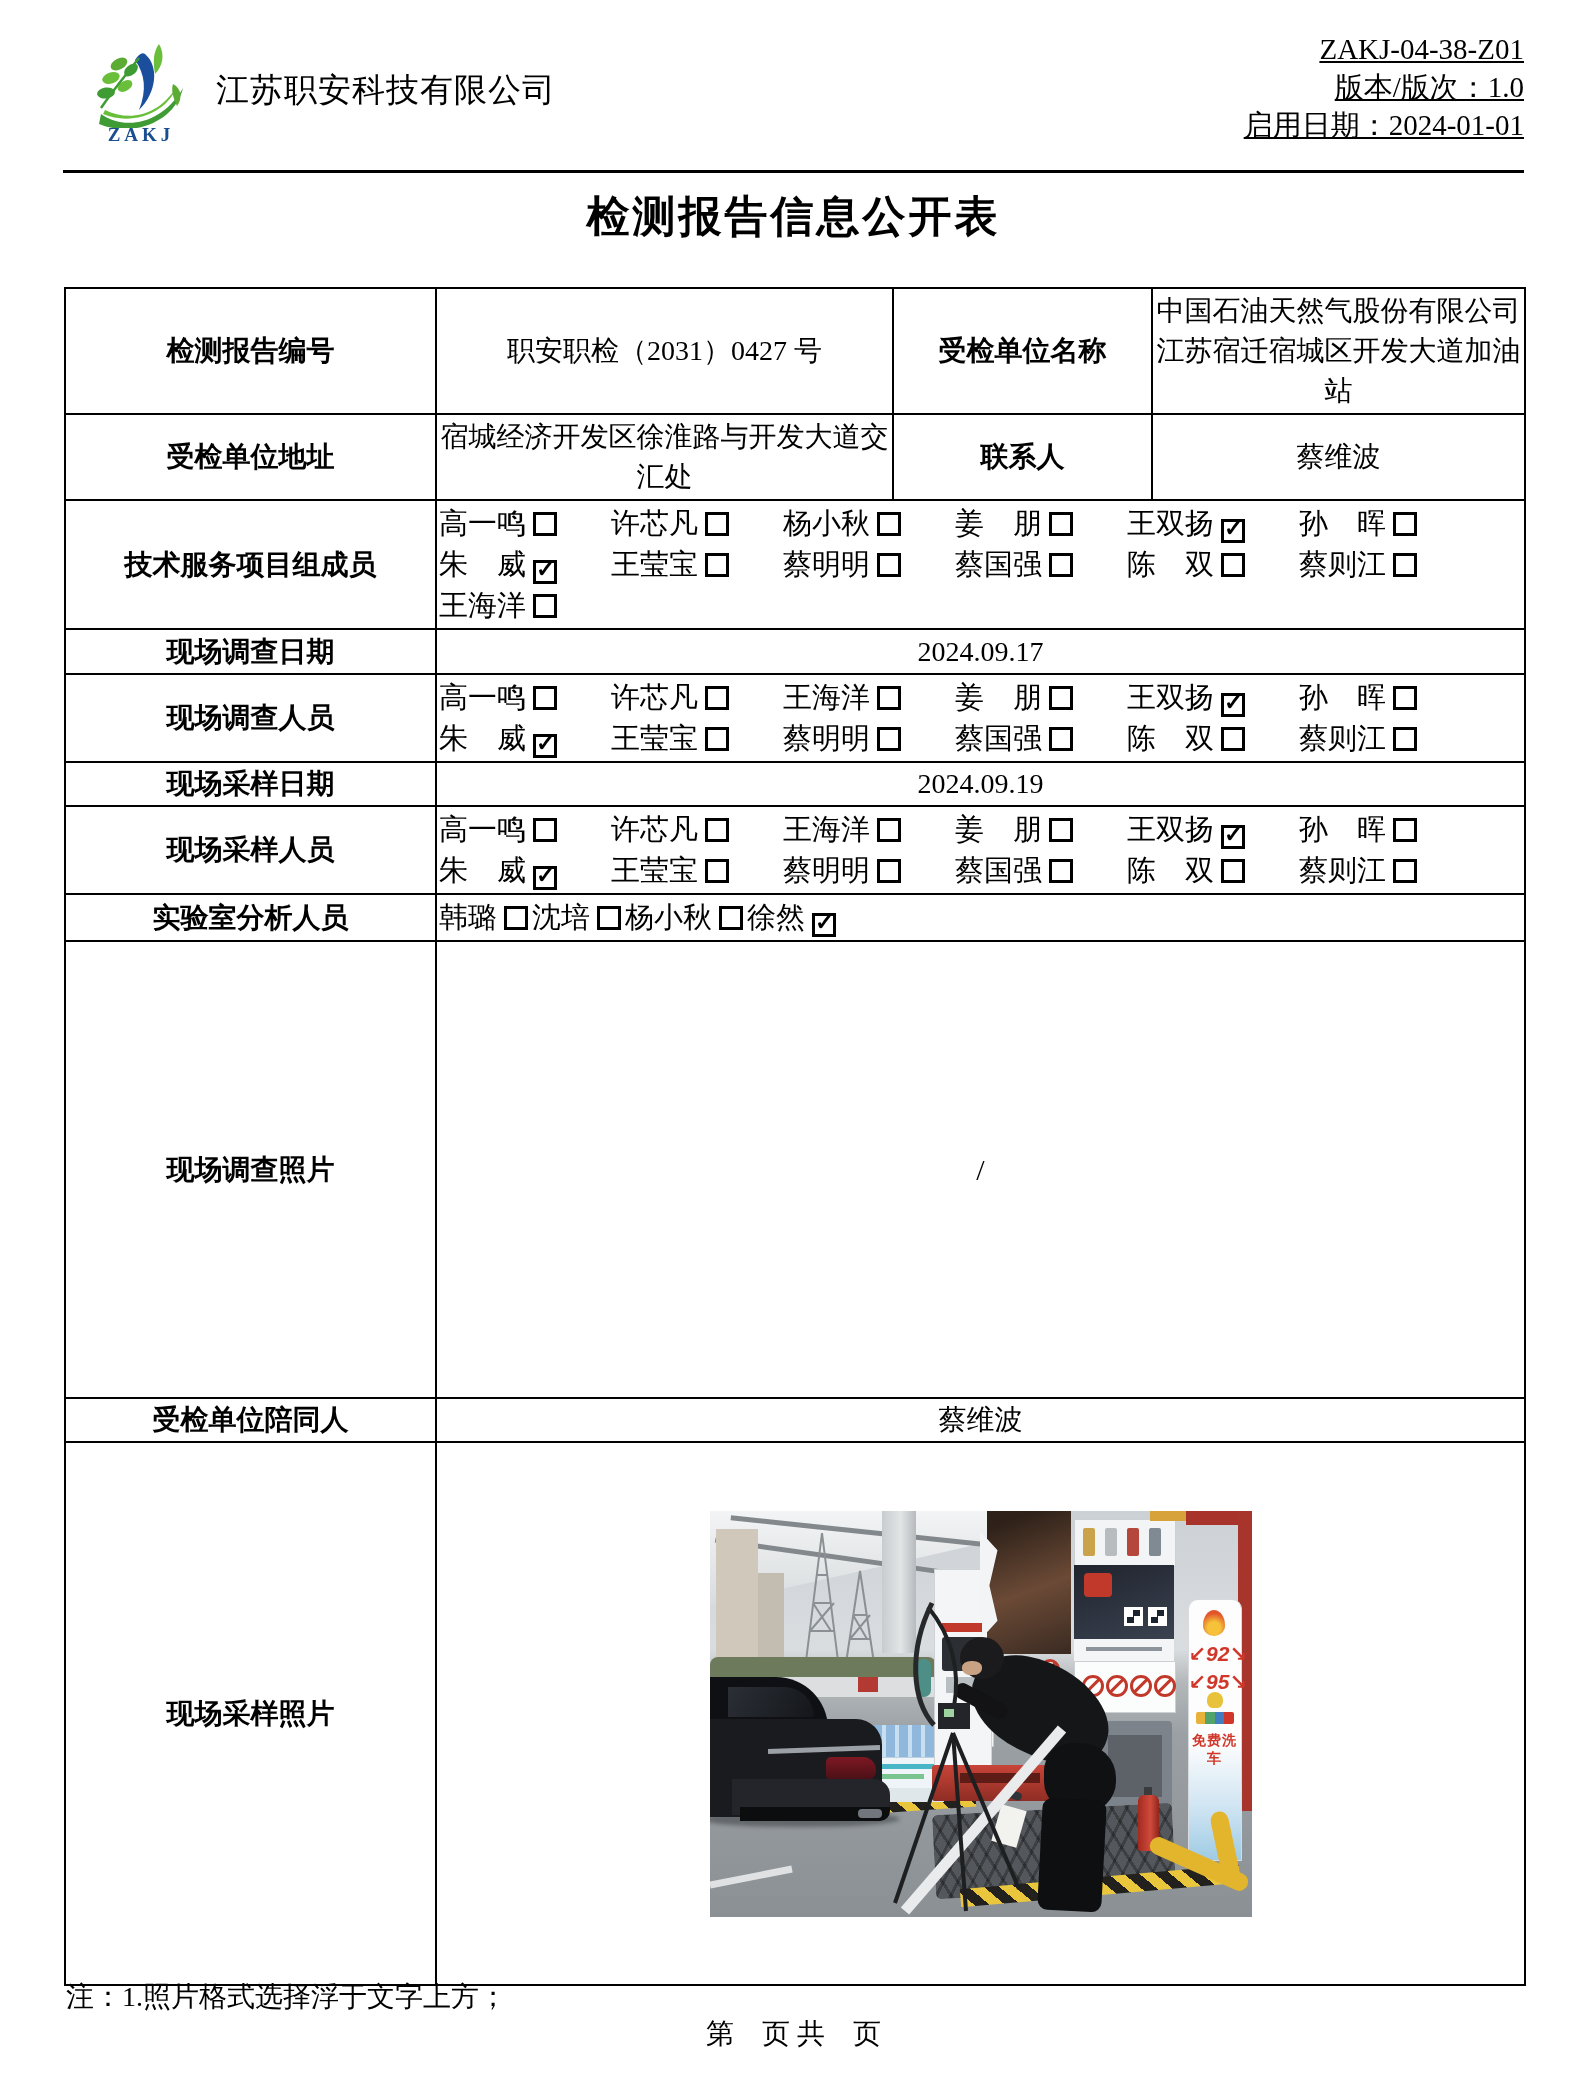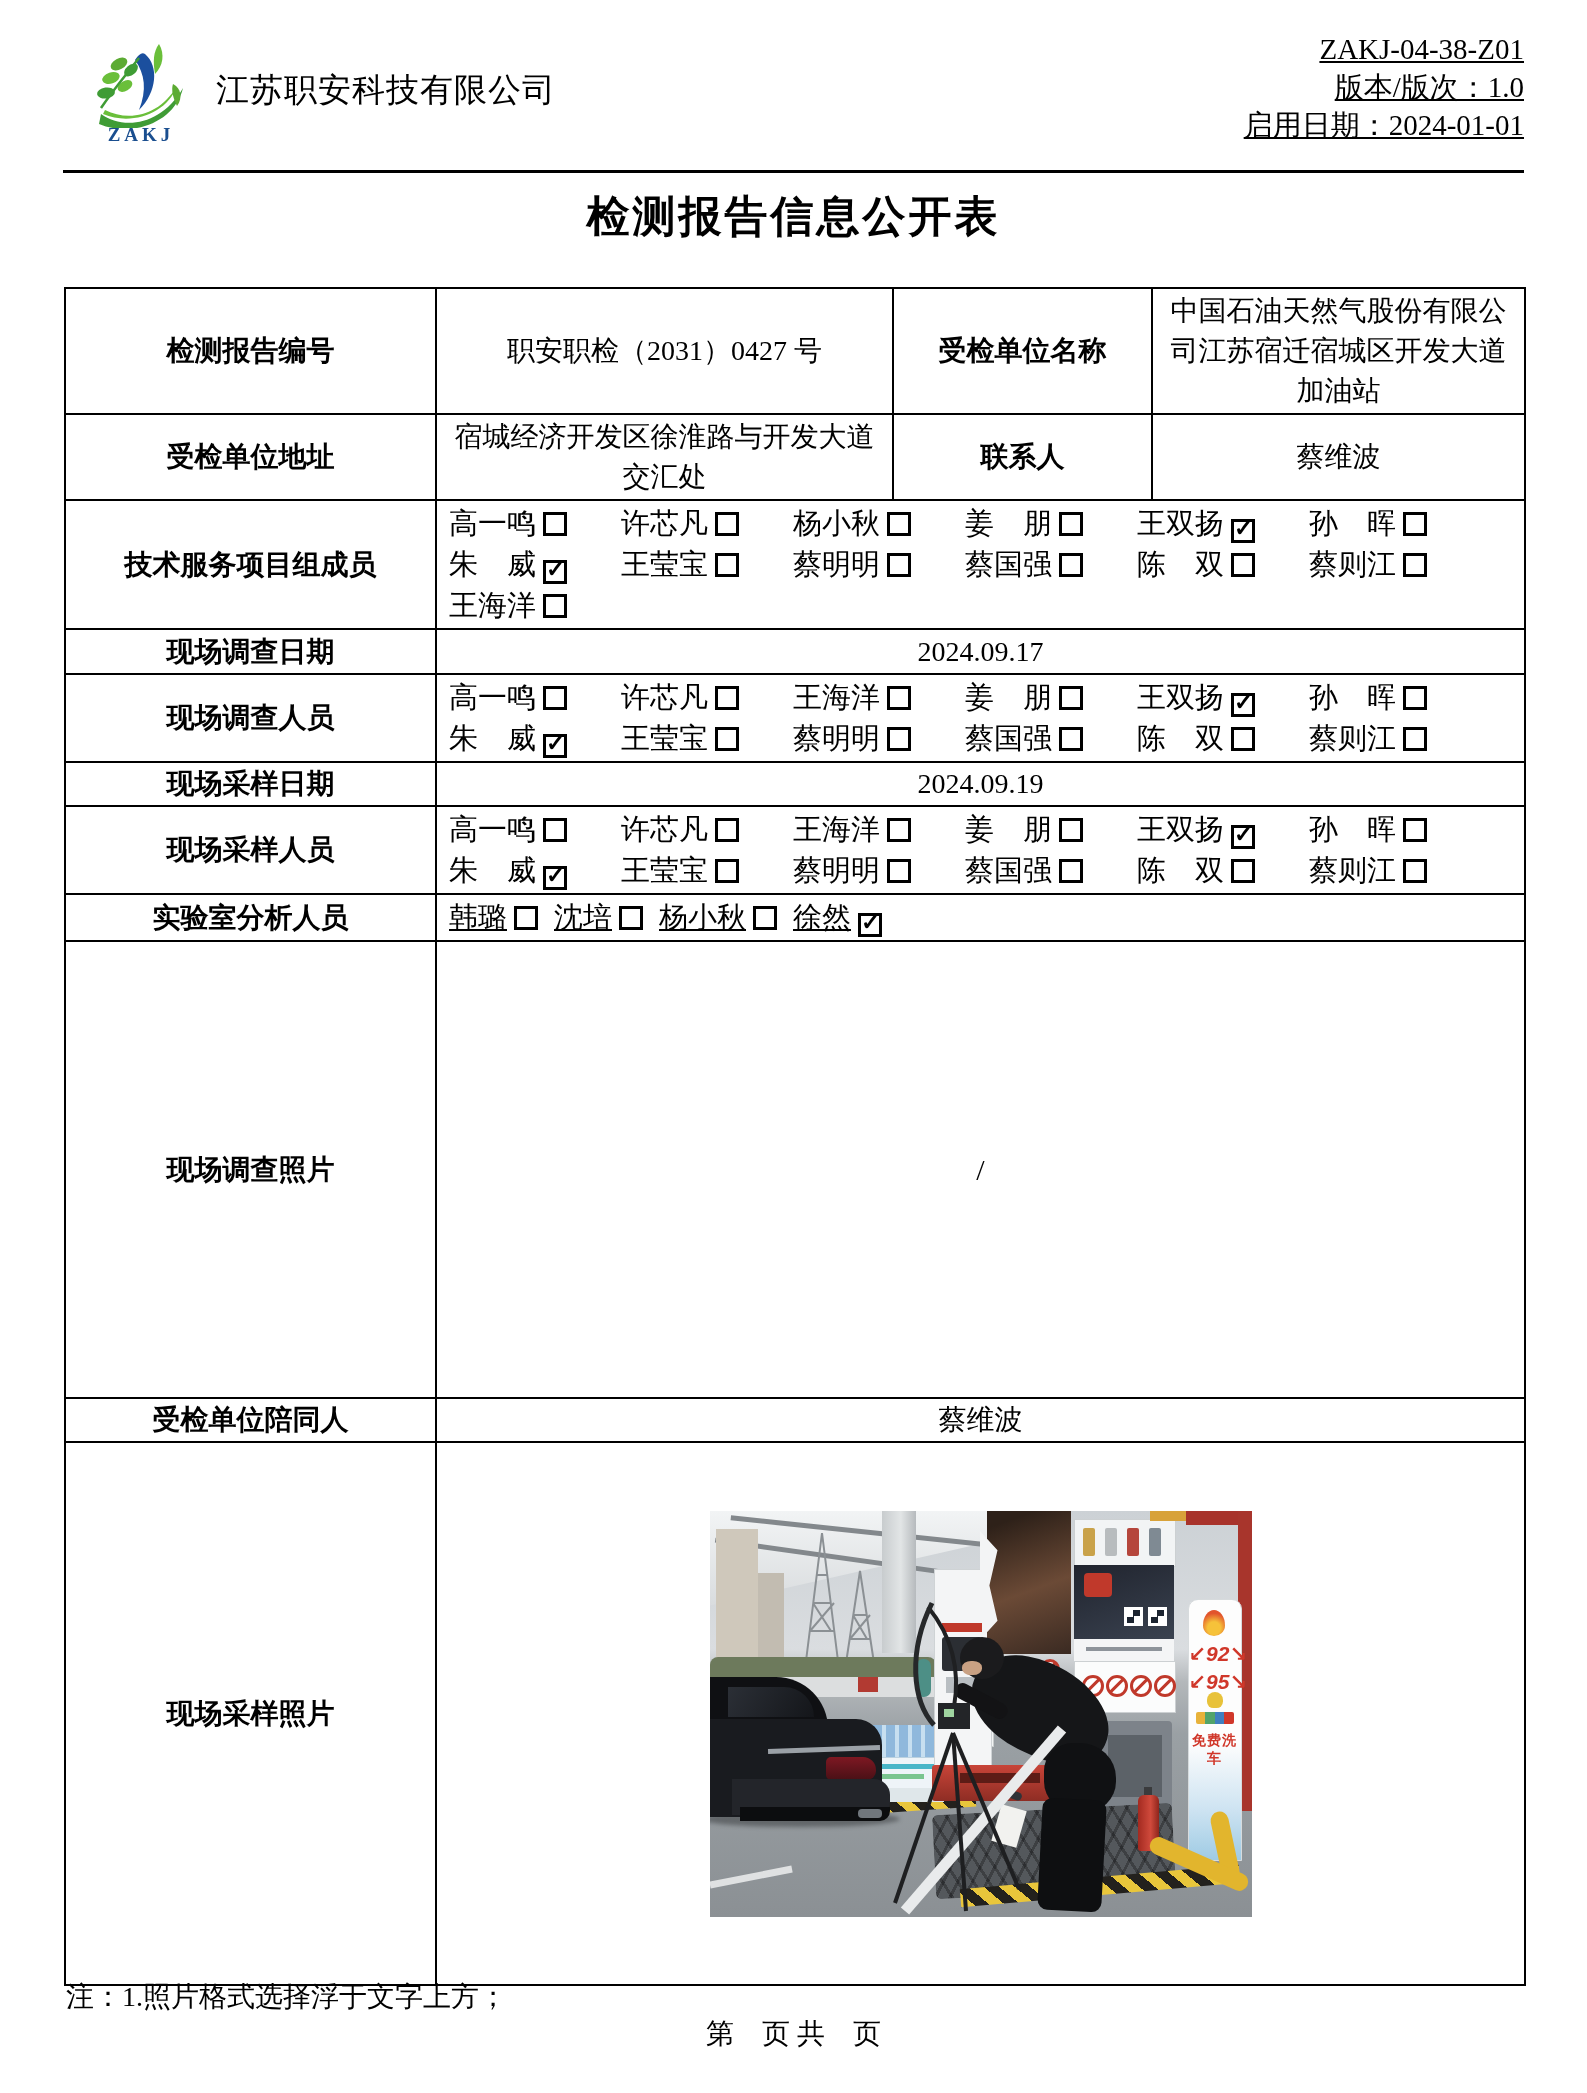--- a/index.html
+++ b/index.html
@@ -14,27 +14,27 @@
   .logo-wrap svg{display:block;margin:0 auto;}
   .logo-zakj{font-family:"Liberation Serif","DejaVu Serif",serif;font-weight:700;color:#1a4e8f;font-size:19px;letter-spacing:4px;margin-top:-4px;}
   .company{position:absolute;left:152px;top:40px;font-size:33px;letter-spacing:1px;}
   .doc-meta{position:absolute;right:0;top:2px;text-align:right;font-size:29px;line-height:38px;text-decoration:underline;}
   .hr{position:absolute;left:63px;top:170px;width:1461px;border-top:3px solid #000;}
   
   .title{position:absolute;left:0;top:188px;width:1587px;text-align:center;
          font-size:43px;font-weight:700;letter-spacing:3px;}
   
   table.form{position:absolute;left:64px;top:287px;border-collapse:collapse;table-layout:fixed;width:1460px;}
-  table.form td{border:2px solid #000;vertical-align:middle;font-size:28px;padding:2px 12px;overflow:hidden;}
+  table.form td{border:2px solid #000;vertical-align:middle;font-size:28px;padding:2px 2px;overflow:hidden;}
   td.lbl{font-weight:700;text-align:center;padding:2px 6px;margin-left:44px;}
   td.ctr{text-align:center;}
   td.names{padding:4px 12px;}
   .names-line{white-space:nowrap;line-height:41px;font-size:29px;}
   .names-grid .person{display:inline-block;width:172px;white-space:nowrap;}
-  .names-inline .person{display:inline-block;margin-right:16px;white-space:nowrap;text-decoration:underline;}
+  .names-inline .person{display:inline-block;margin-right:4px;white-space:nowrap;}
   .cb{display:inline-block;width:18px;height:18px;border:3px solid #000;margin-left:7px;
       font-size:23px;line-height:14px;font-weight:700;text-align:center;vertical-align:-3px;}
   .addr{line-height:40px;}
   .unitname{line-height:40px;padding:2px 24px;}
   .slash{font-size:30px;}
   
   .note{position:absolute;left:66px;top:1978px;font-size:28px;}
   .pagefoot{position:absolute;left:0;top:2015px;width:1587px;text-align:center;font-size:28px;}
   
   .photo{position:relative;display:inline-block;width:542px;height:406px;overflow:hidden;

